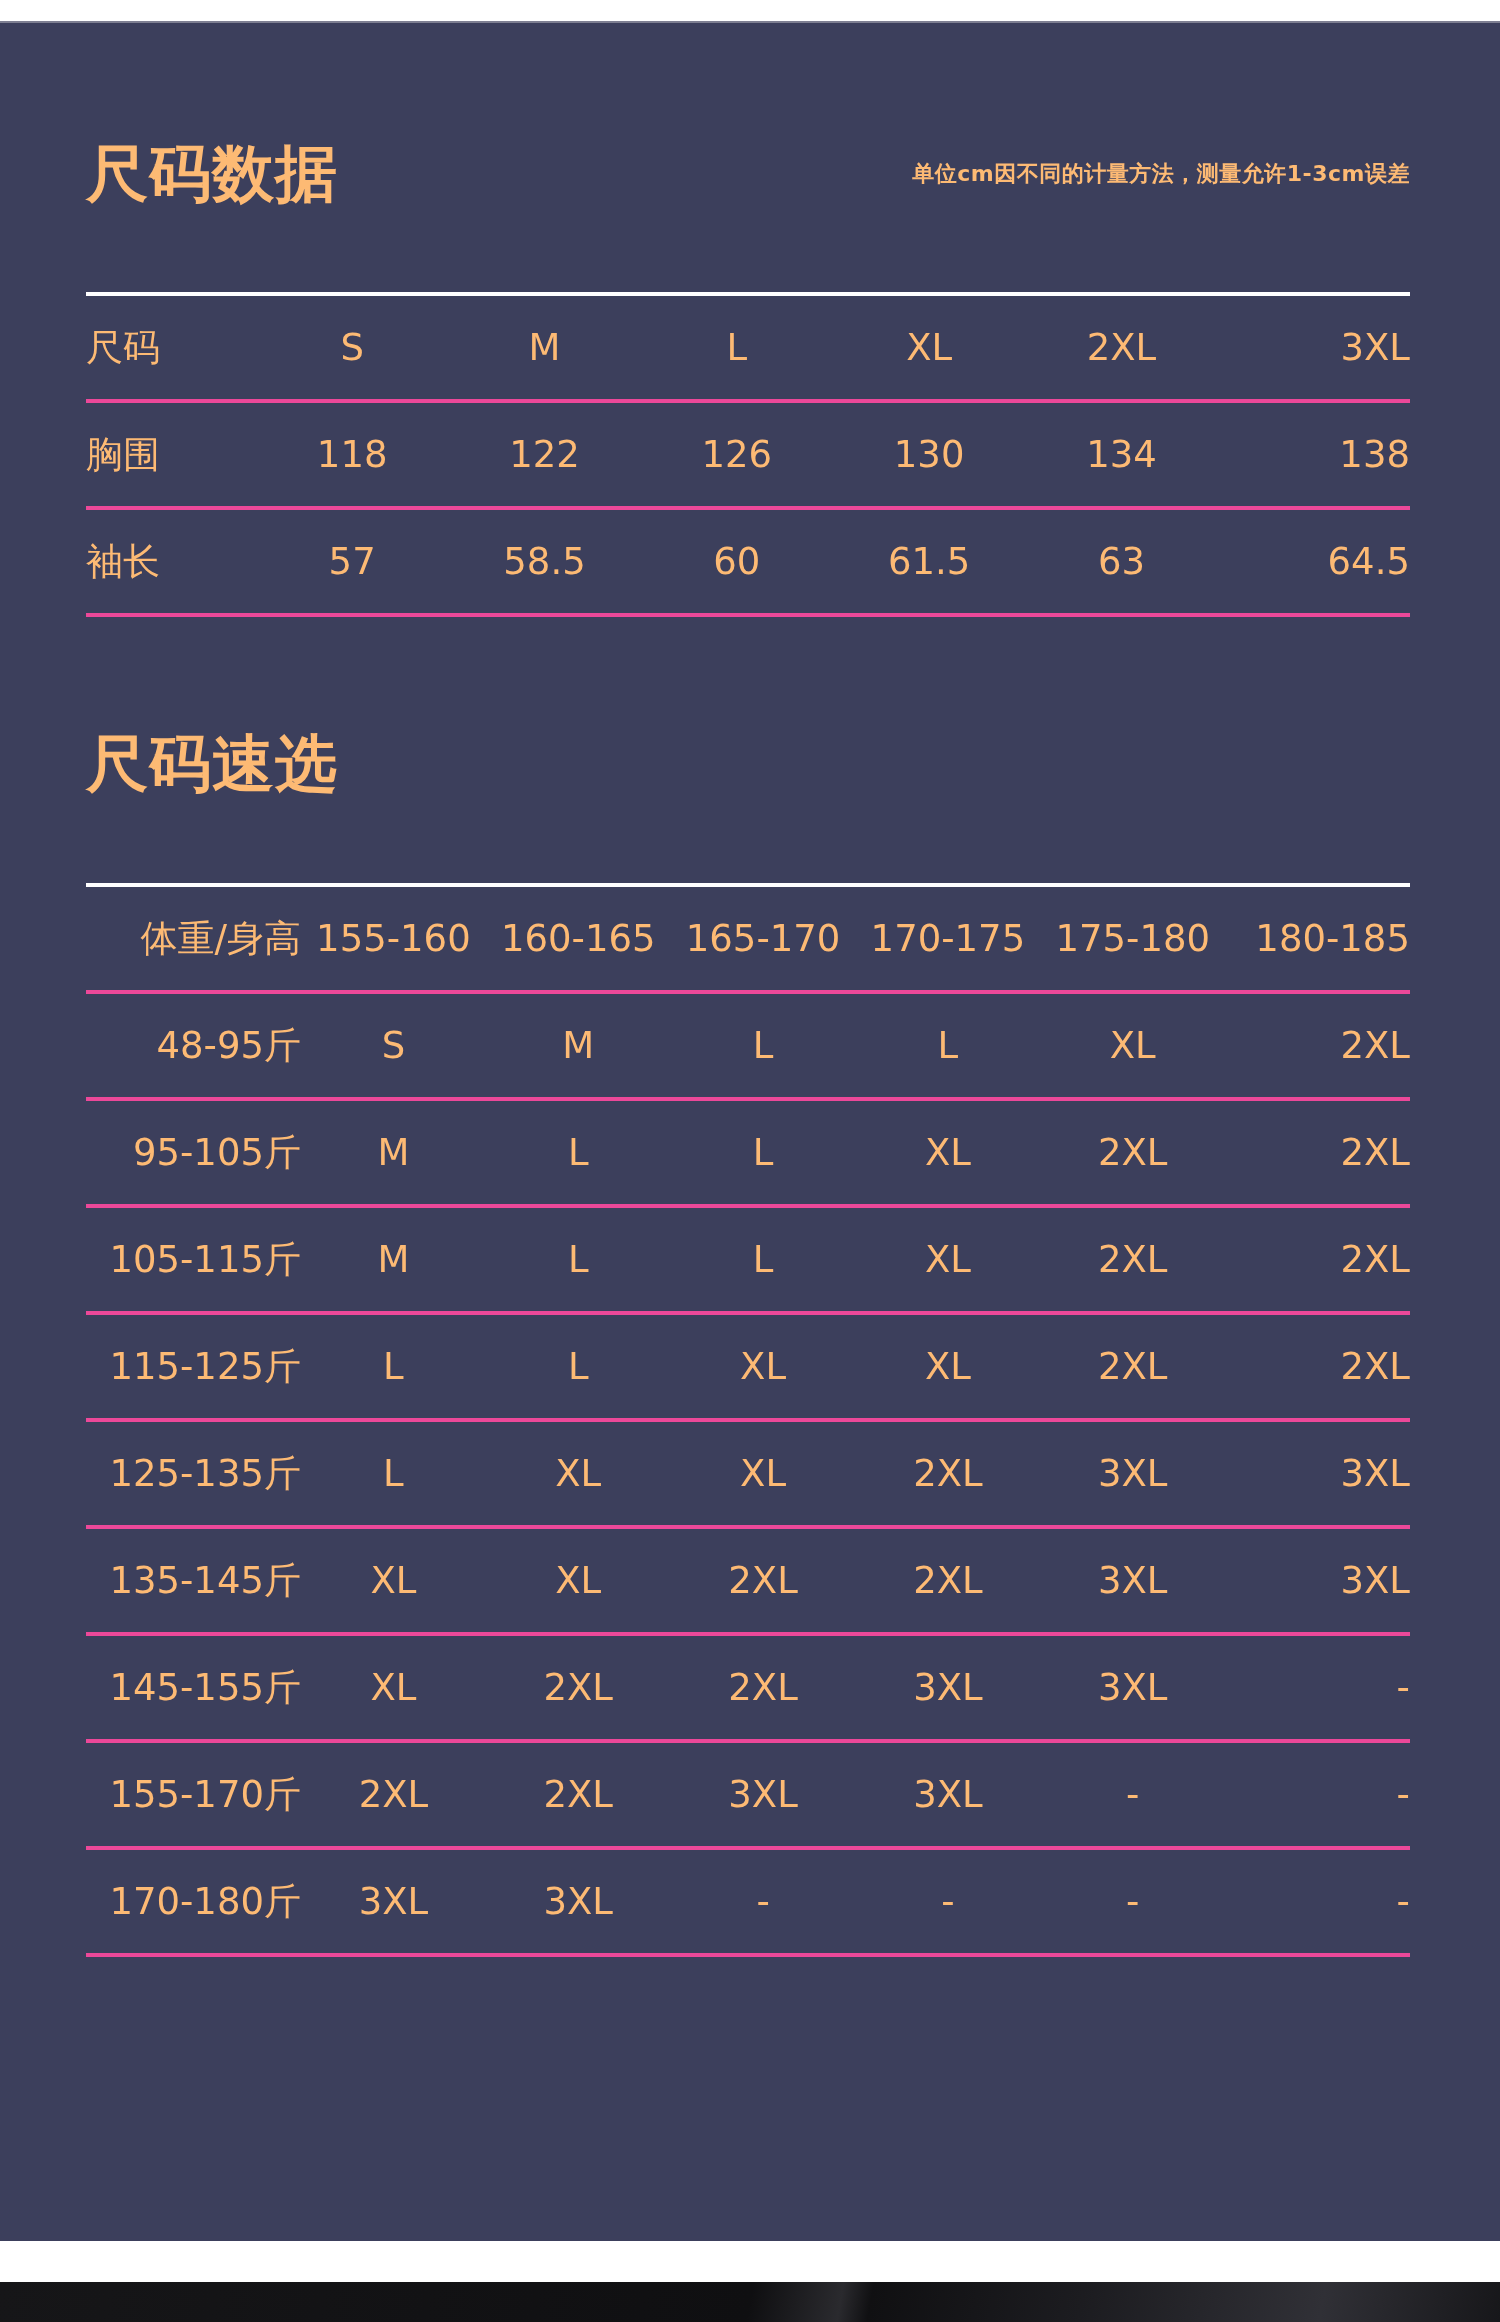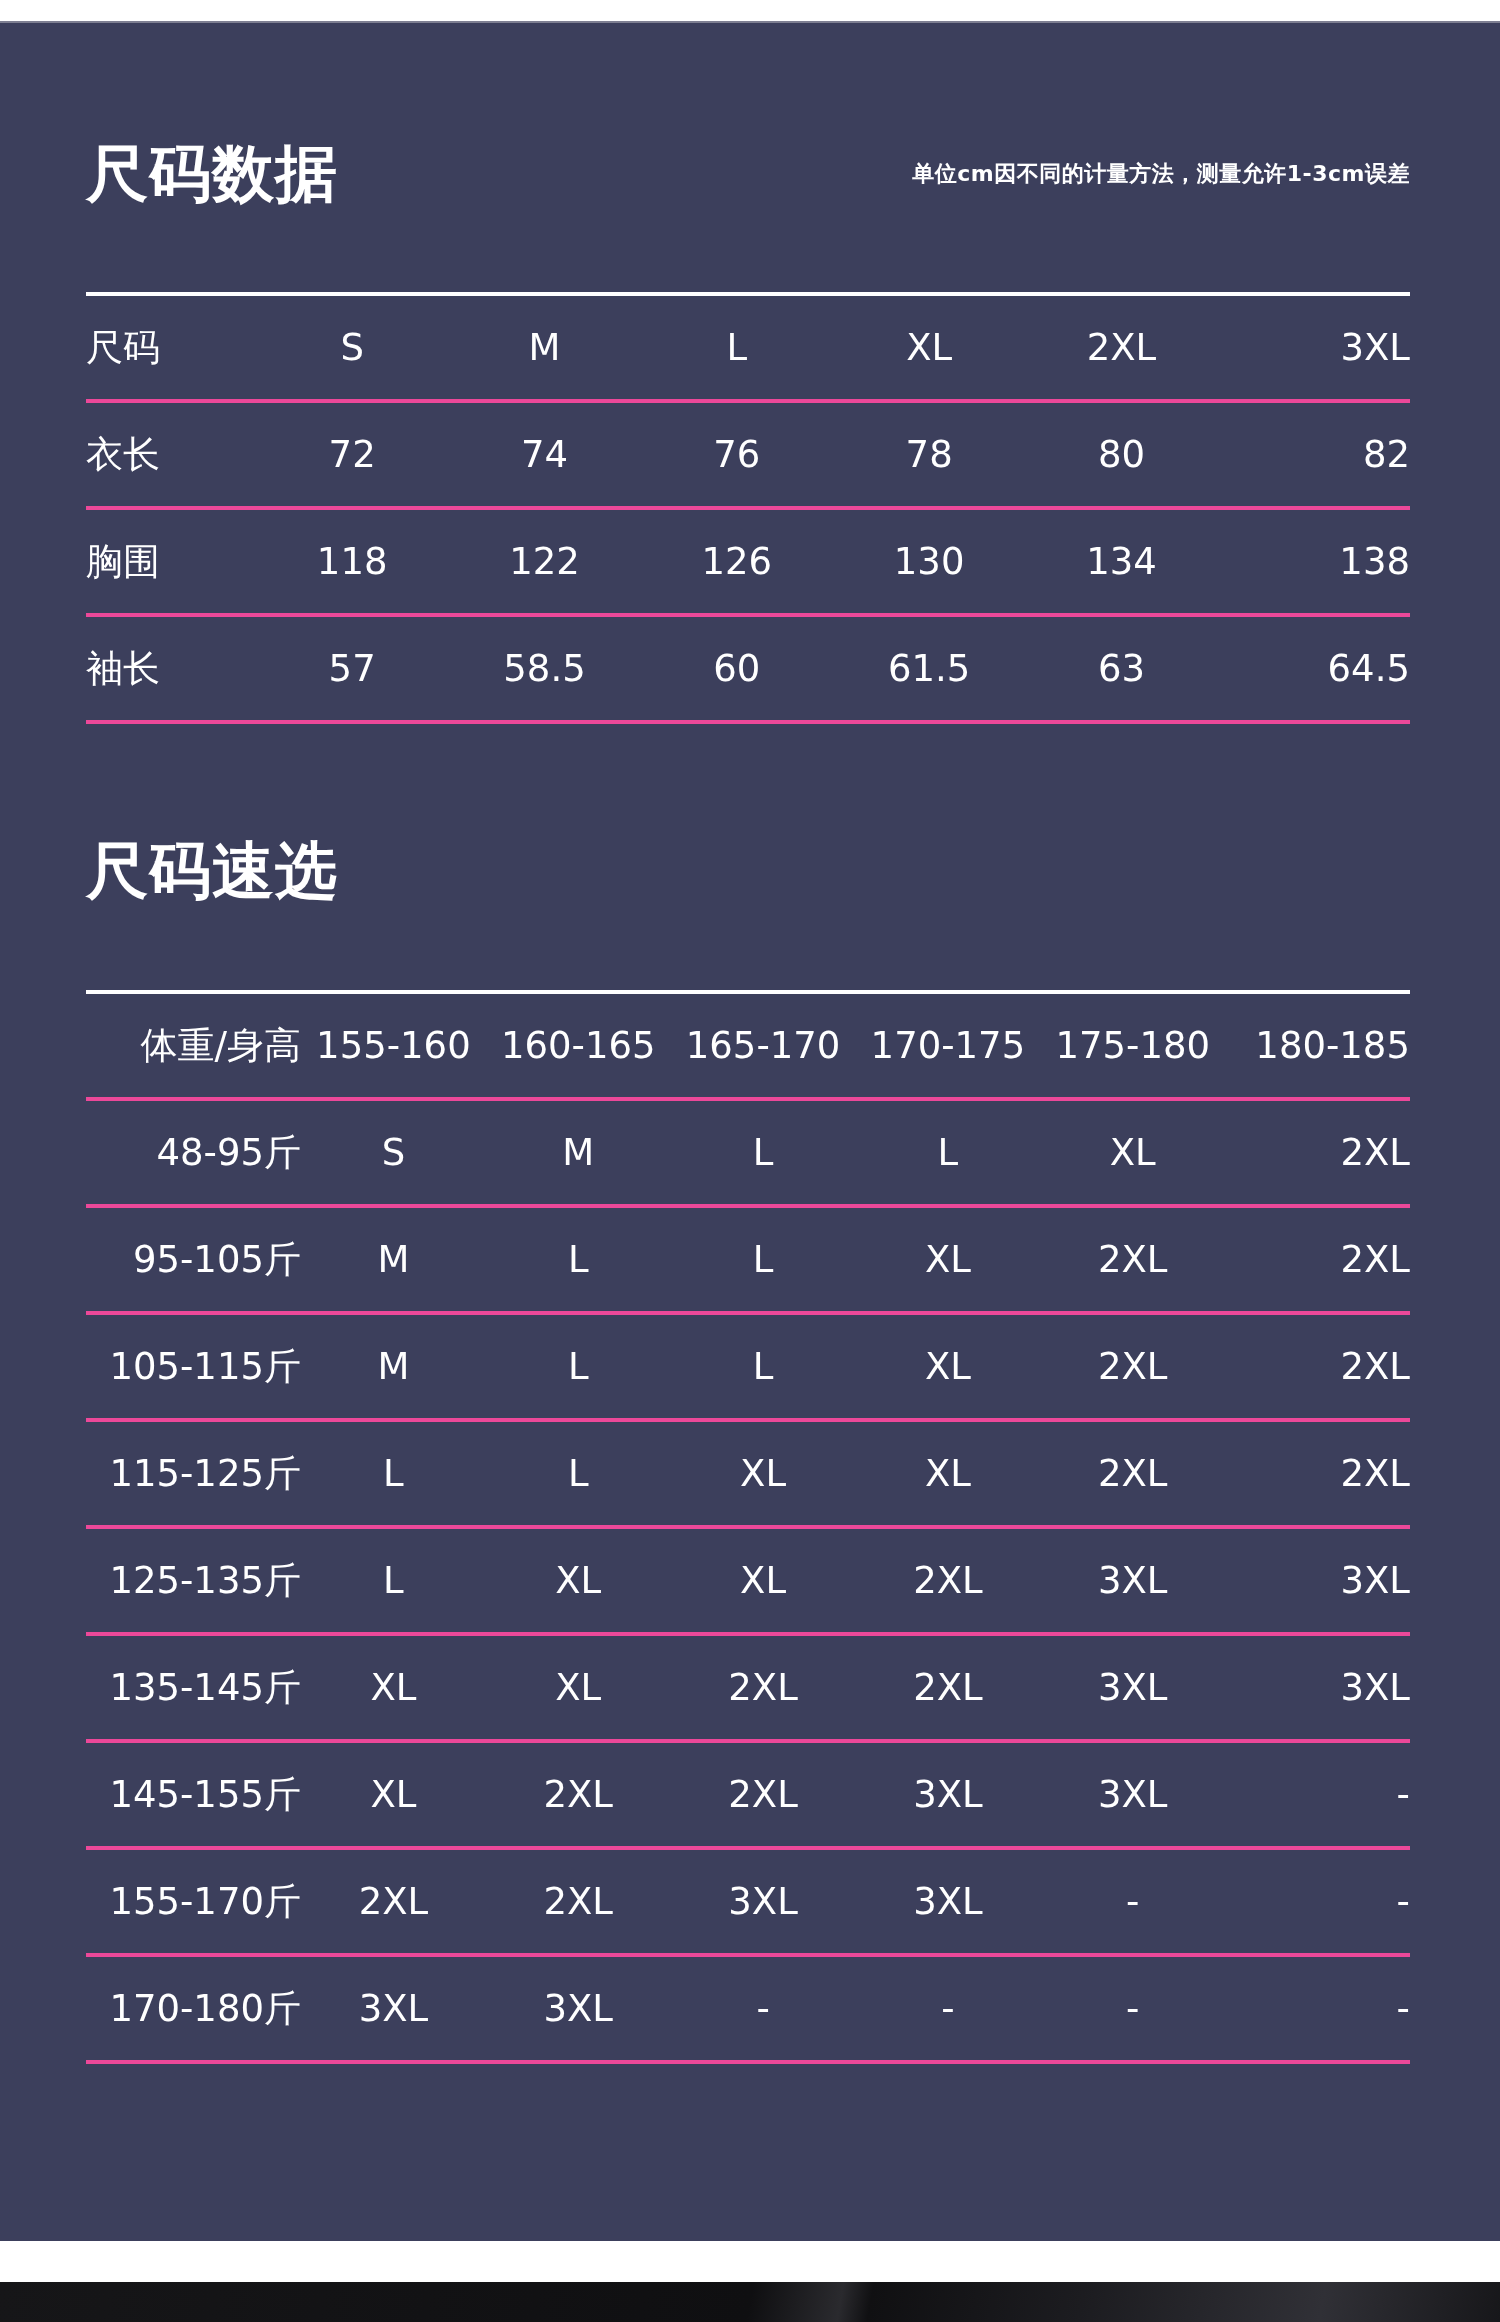--- a/index.html
+++ b/index.html
@@ -1,21 +1,21 @@
 <!DOCTYPE html>
 <html><head>
 <meta charset="utf-8">
 <style>
   html,body{margin:0;padding:0;}
   body{background:#222;}
   .page{
     width:1500px;height:2322px;
     display:flex;flex-direction:column;
     font-family:"DejaVu Sans","Liberation Sans",sans-serif;
-    color:#ffffff;overflow:hidden;
+    color:#fdba74;overflow:hidden;
   }
   .top-strip{height:21px;background:#ffffff;flex:none;}
   .navy{
     flex:none;height:2220px;background:#3c3f5c;
     border-top:2px solid #7e7f92;
     box-sizing:border-box;
     padding:0 90px 0 86px;
   }
   .sec-head{display:flex;justify-content:space-between;align-items:center;margin-top:120px;}
   h1{font-size:62px;line-height:1;font-weight:700;margin:0;letter-spacing:1px;}
@@ -51,29 +51,20 @@
 
     <div class="sizetable t1">
         <div class="t-row">
           <div class="cell lab">尺码</div>
           <div class="cell val">S</div>
           <div class="cell val">M</div>
           <div class="cell val">L</div>
           <div class="cell val">XL</div>
           <div class="cell val">2XL</div>
           <div class="cell val">3XL</div>
-        </div>
-        <div class="t-row">
-          <div class="cell lab">衣长</div>
-          <div class="cell val">72</div>
-          <div class="cell val">74</div>
-          <div class="cell val">76</div>
-          <div class="cell val">78</div>
-          <div class="cell val">80</div>
-          <div class="cell val">82</div>
         </div>
         <div class="t-row">
           <div class="cell lab">胸围</div>
           <div class="cell val">118</div>
           <div class="cell val">122</div>
           <div class="cell val">126</div>
           <div class="cell val">130</div>
           <div class="cell val">134</div>
           <div class="cell val">138</div>
         </div>

